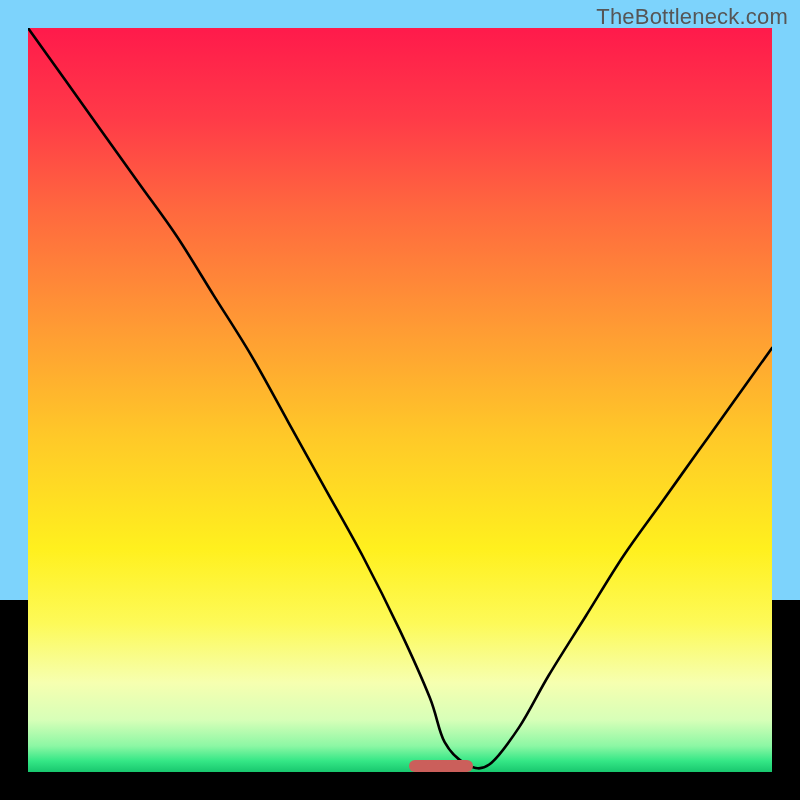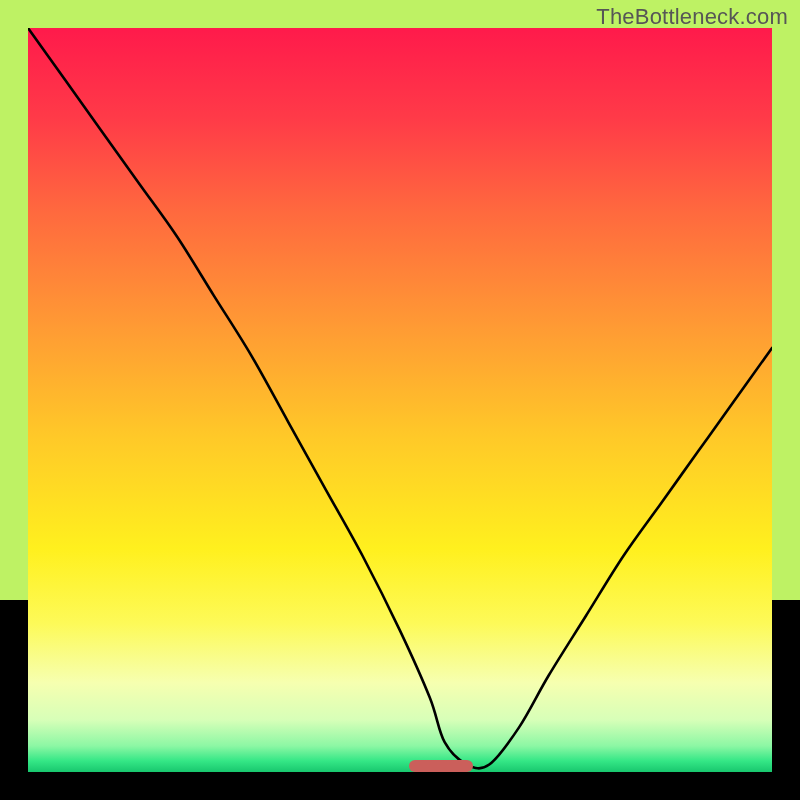--- a/index.html
+++ b/index.html
@@ -7,21 +7,21 @@
     padding: 0;
     width: 800px;
     height: 800px;
     background: #000;
     overflow: hidden;
   }
   .frame {
     position: relative;
     width: 800px;
     height: 600px;
-    background: #bef264;
+    background: #7dd3fc;
   }
   .watermark {
     position: absolute;
     top: 4px;
     right: 12px;
     font-family: Arial, Helvetica, sans-serif;
     font-size: 22px;
     color: #565656;
     letter-spacing: 0.2px;
     z-index: 5;

